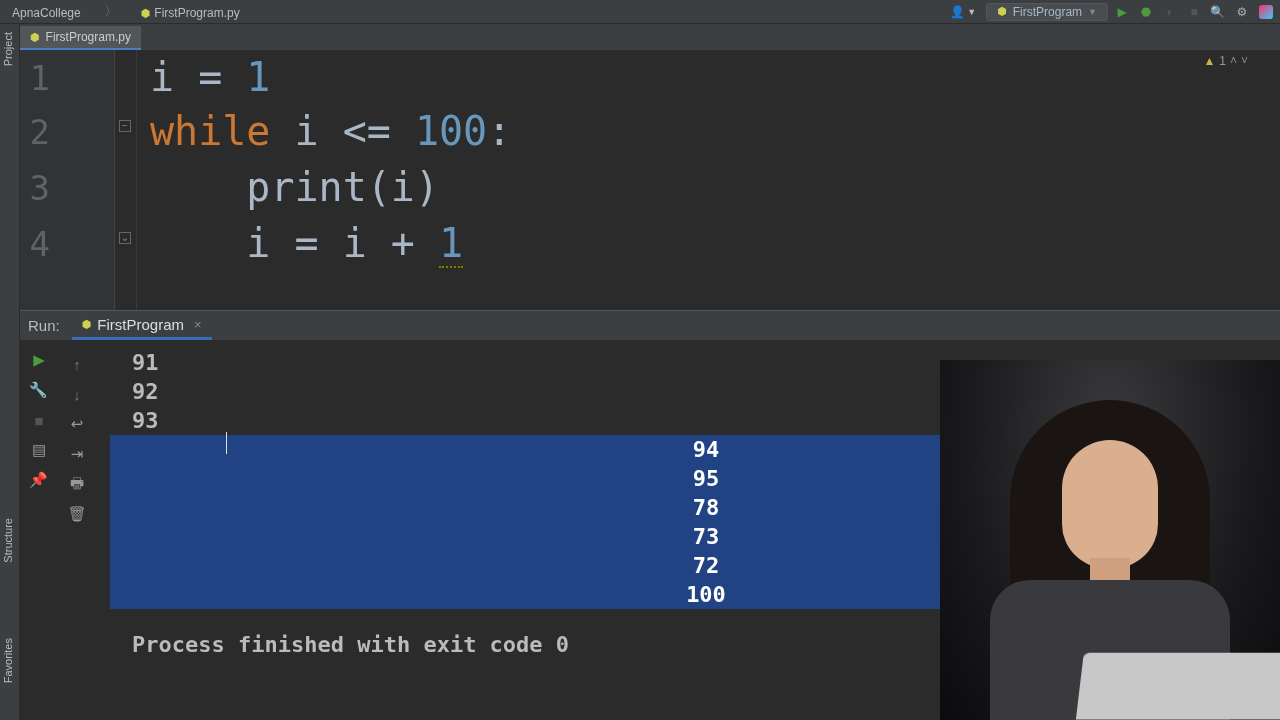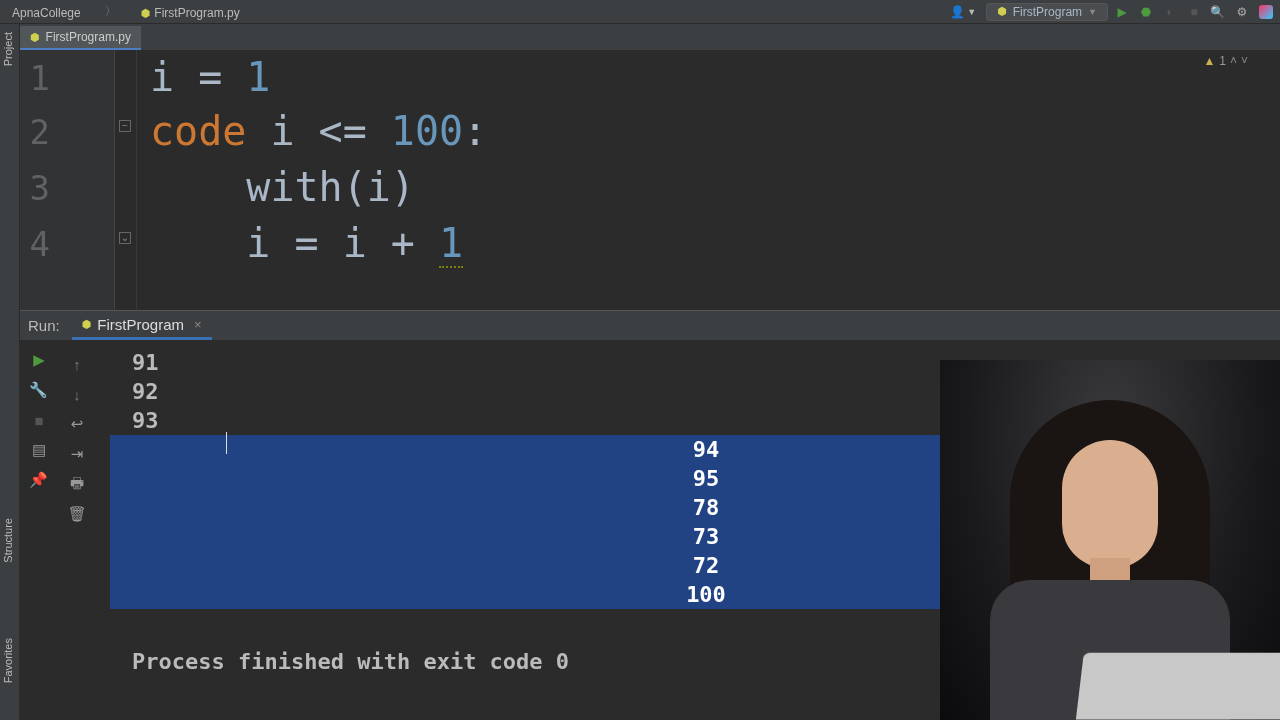--- a/index.html
+++ b/index.html
@@ -161,21 +161,21 @@
   position:absolute;
   left:90px; top:8px;
   right:0; bottom:0;
   font-family:Menlo,Consolas,monospace;
   font-size:22px;
   color:#bbbbbb;
   font-weight:bold;
 }
 .con-row { height:29px; line-height:29px; padding-left:22px; }
 .sel { background:#214283; color:#ffffff;text-align:center; }
-.exit-row { margin-top:40px; padding-left:22px; font-size:22px; color:#bbbbbb;}
+.exit-row { margin-top:23px; padding-left:22px; font-size:22px; color:#bbbbbb;}
 .cursor-bar {
   position:absolute;
   left:116px; top:84px;
   width:1px; height:22px;
   background:#ddd;
 }
 
 .webcam {
   position:absolute;
   right:0; bottom:0;
@@ -271,22 +271,22 @@
     <div class="ln" style="top:62px">2</div>
     <div class="ln" style="top:118px">3</div>
     <div class="ln" style="top:174px">4</div>
   </div>
   <div class="fold-strip">
     <div class="fold-mark" style="top:70px">−</div>
     <div class="fold-mark" style="top:182px">⌄</div>
   </div>
 
   <div class="code-line" style="top:4px"><span>i </span><span>= </span><span class="num">1</span></div>
-  <div class="code-line" style="top:58px"><span class="kw">code</span><span> i &lt;= </span><span class="num">100</span><span>:</span></div>
-  <div class="code-line" style="top:114px"><span>    </span><span class="fn">with</span><span>(i)</span></div>
+  <div class="code-line" style="top:58px"><span class="kw">while</span><span> i &lt;= </span><span class="num">100</span><span>:</span></div>
+  <div class="code-line" style="top:114px"><span>    </span><span class="fn">print</span><span>(i)</span></div>
   <div class="code-line" style="top:170px"><span>    </span><span>i = i + </span><span class="num squiggle">1</span></div>
 
   <div class="inspect-badge">
     <span class="warn-triangle">▲</span>
     <span>1</span>
     <span style="color:#888">˄</span>
     <span style="color:#888">˅</span>
   </div>
 </div>
 

